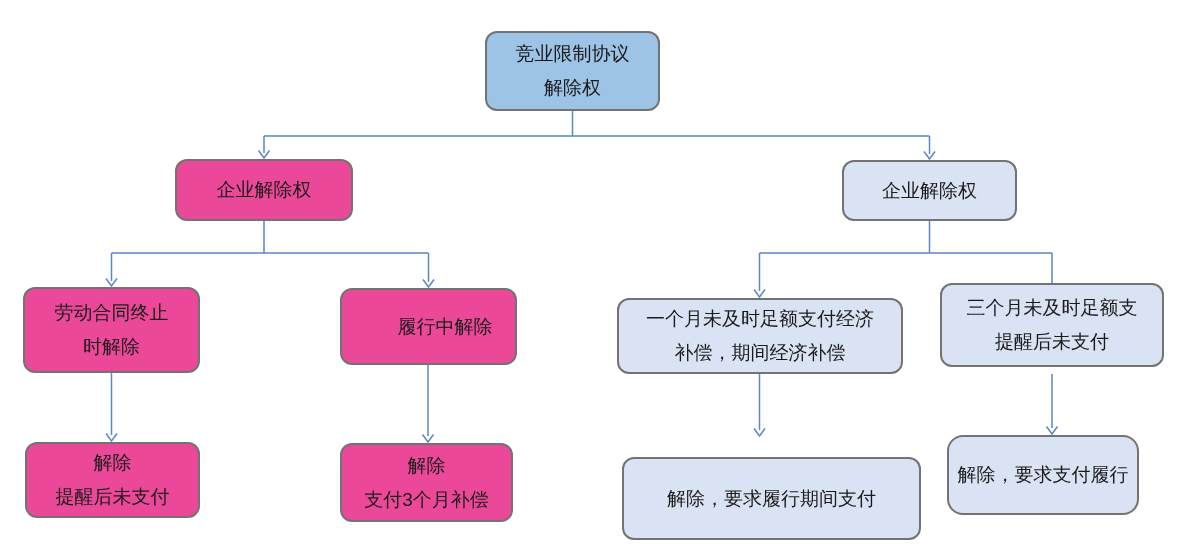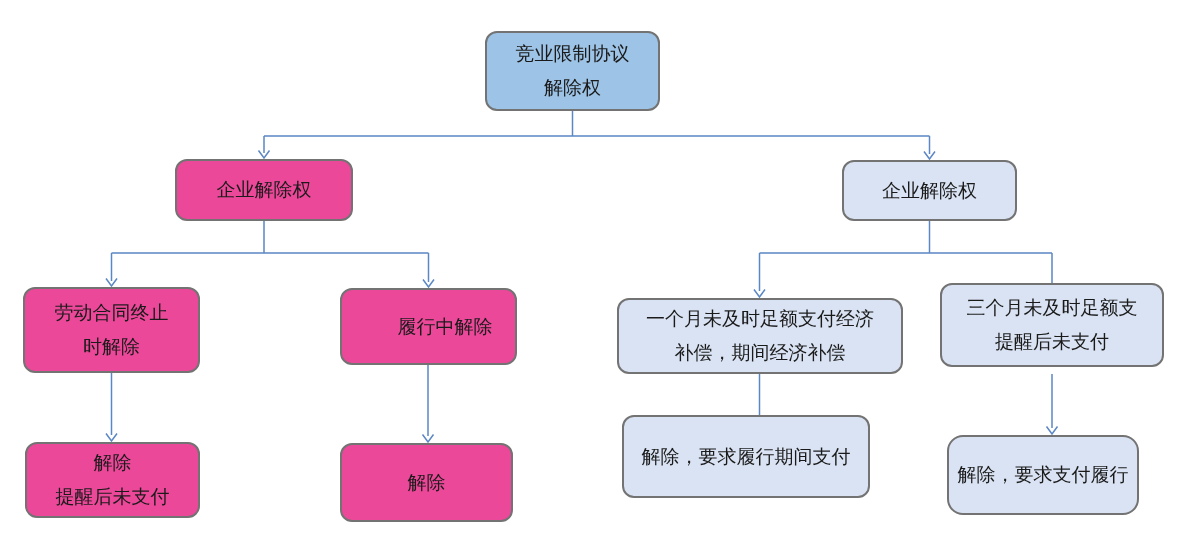--- a/index.html
+++ b/index.html
@@ -42,21 +42,21 @@
 
   #node-root                      { left: 485px; top: 31px;  width: 175px; height: 80px; }
   #node-enterprise                { left: 175px; top: 159px; width: 178px; height: 62px; }
   #node-laborer                   { left: 842px; top: 160px; width: 175px; height: 61px; }
   #node-contract-end              { left: 23px;  top: 287px; width: 177px; height: 86px; }
   #node-during-performance        { left: 340px; top: 288px; width: 177px; height: 77px; padding-left: 33px; }
   #node-one-month                 { left: 617px; top: 298px; width: 286px; height: 76px; }
   #node-three-month               { left: 940px; top: 283px; width: 224px; height: 84px; }
   #node-contract-end-result       { left: 25px;  top: 442px; width: 175px; height: 76px; }
   #node-during-performance-result { left: 340px; top: 443px; width: 173px; height: 79px; }
-  #node-one-month-result          { left: 622px; top: 415px; width: 248px; height: 83px; }
+  #node-one-month-result          { left: 622px; top: 457px; width: 299px; height: 83px; }
   #node-three-month-result        { left: 947px; top: 435px; width: 192px; height: 80px; border-radius: 16px; }
 </style>
 </head>
 <body>
 
 <div class="canvas">
 
   <svg class="connector-layer" viewBox="0 0 1184 544" xmlns="http://www.w3.org/2000/svg">
 
     <path d="M572.5 111 V136 M264 136 H929.5 M264 136 V153 M929.5 136 V154"></path>
@@ -116,20 +116,21 @@
     <span class="line">提醒后未支付</span>
   </div>
 
   <div id="node-contract-end-result" class="node fill-green">
     <span class="line">解除</span>
     <span class="line">提醒后未支付</span>
   </div>
 
   <div id="node-during-performance-result" class="node fill-green">
     <span class="line">解除</span>
+    <span class="line">支付3个月补偿</span>
   </div>
 
   <div id="node-one-month-result" class="node fill-lav">
     <span class="line">解除，要求履行期间支付</span>
   </div>
 
   <div id="node-three-month-result" class="node fill-lav">
     <span class="line">解除，要求支付履行</span>
   </div>
 

